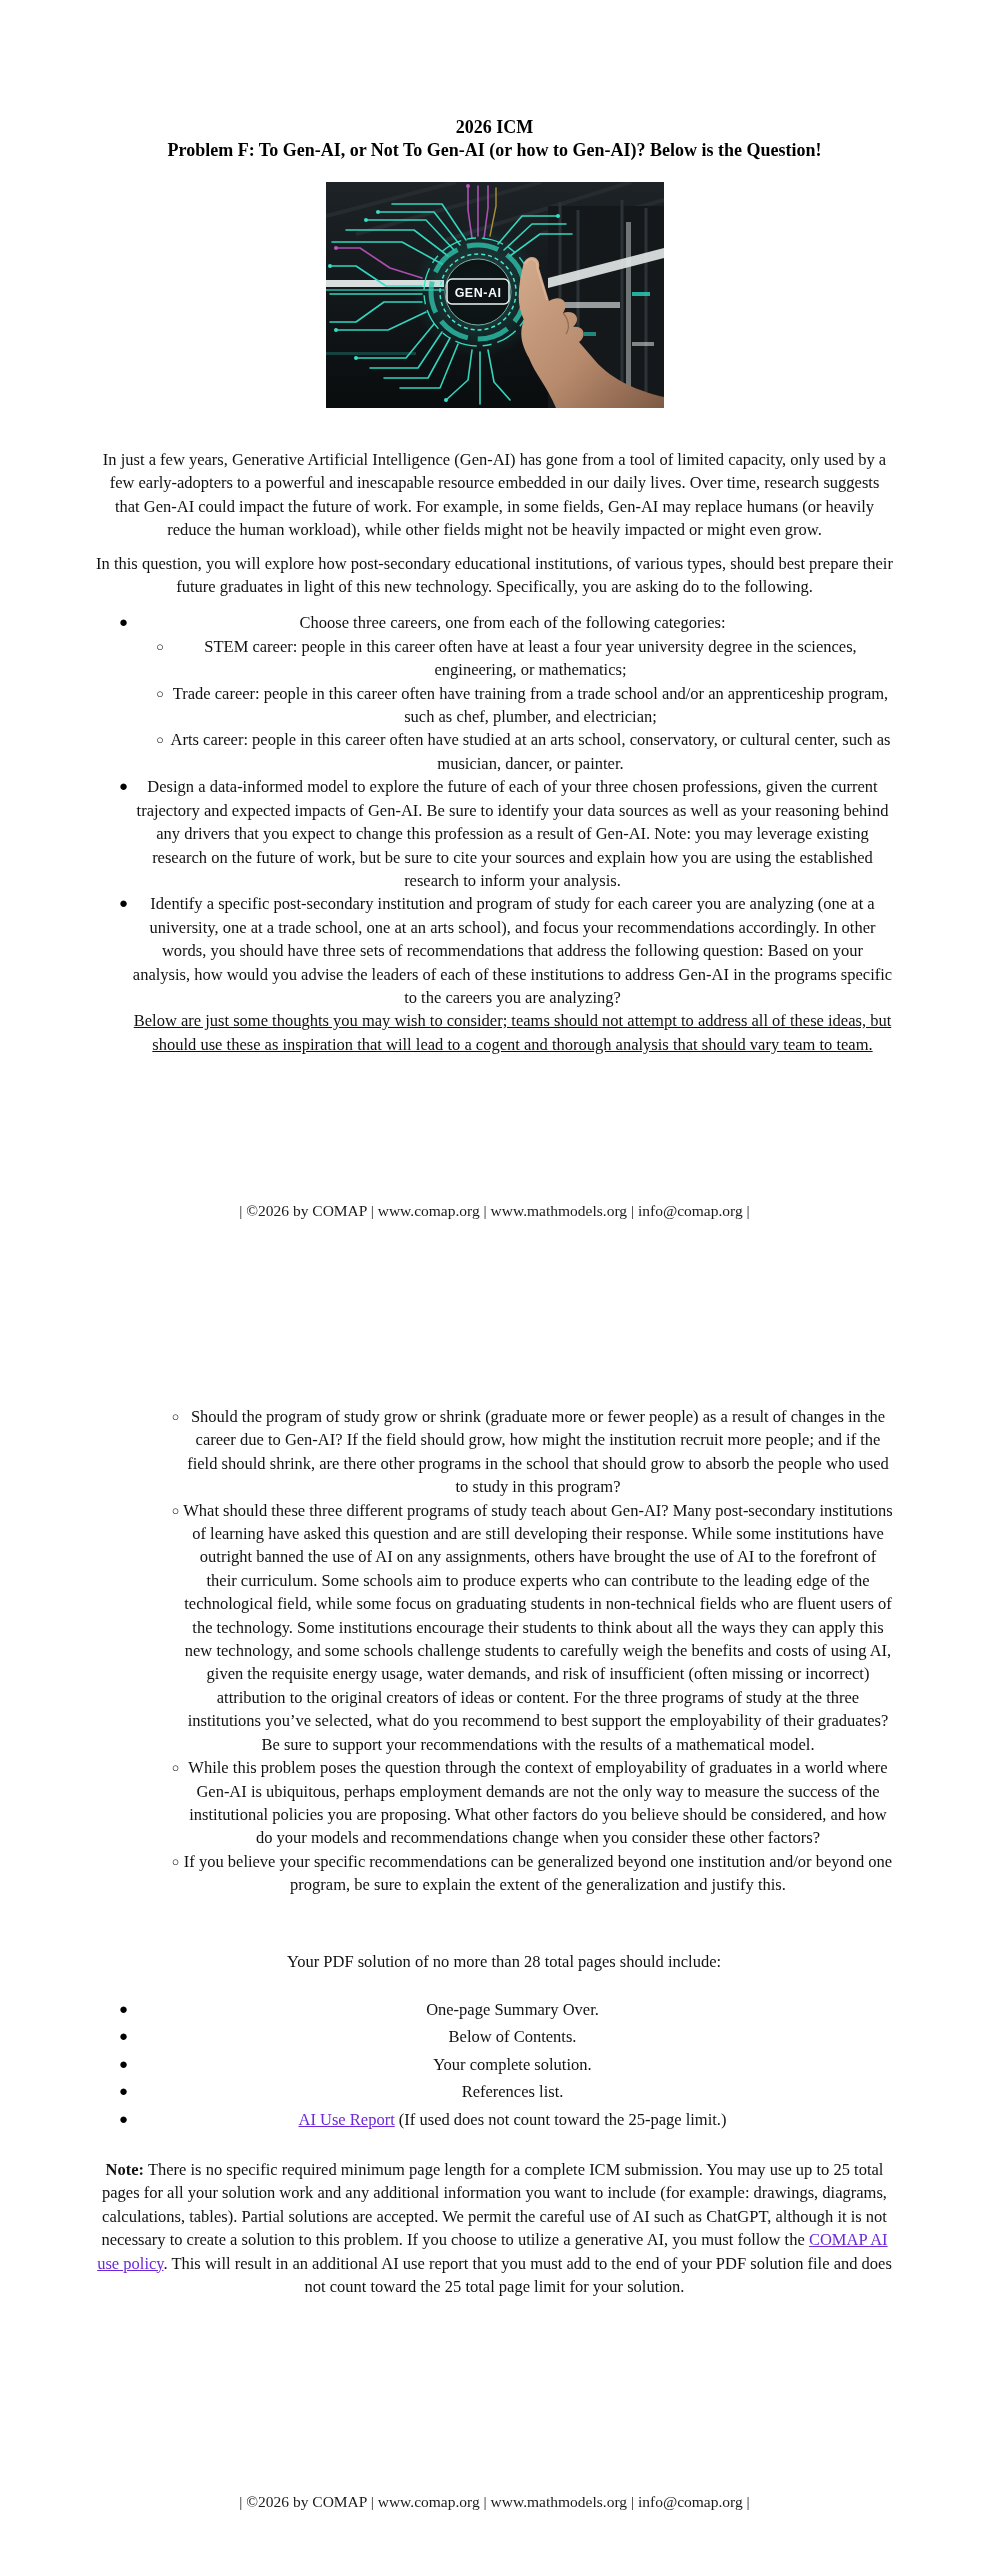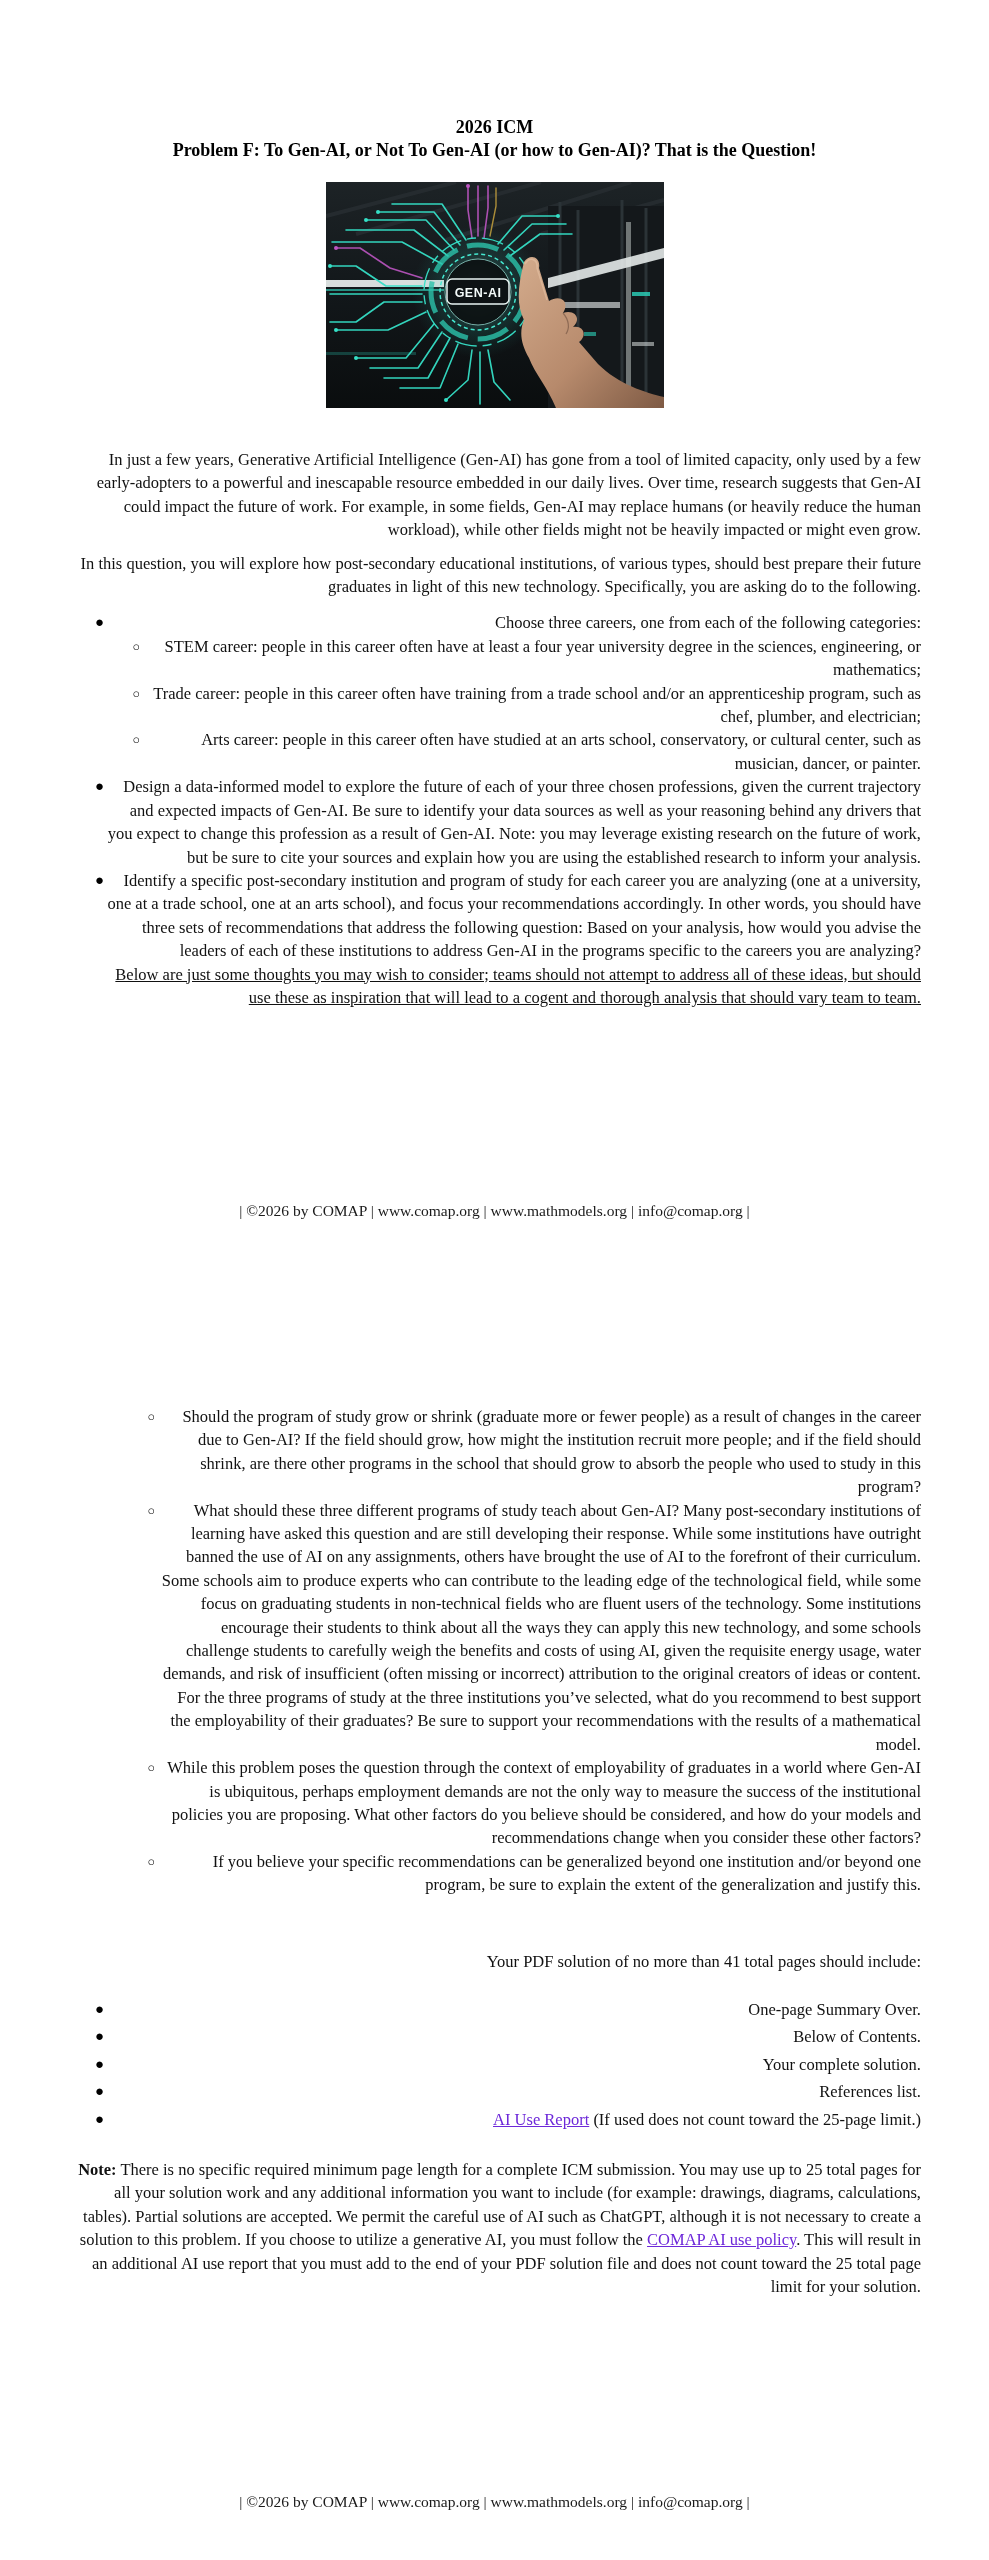--- a/index.html
+++ b/index.html
@@ -35,24 +35,24 @@
   .hero-wrap {
     margin-top: 20px;
     text-align: center;
   }
   .hero-frame {
     display: inline-block;
     line-height: 0;
   }
 
   .doc {
-    margin: 0 68px;
+    margin: 0 96px;
     font-size: 16.5px;
     line-height: 23.4px;
-    text-align: right;
+    text-align: center;
   }
   .para { margin: 0 0 10px 0; }
   .para-first { margin-top: 36px; }
 
   .task-list { margin-top: 13px; }
   .row {
     display: flex;
     align-items: flex-start;
   }
   .task-row { padding-left: 19px; }
@@ -124,21 +124,21 @@
     cursor: pointer;
   }
 </style>
 </head>
 <body>
 
 <div class="page page-1">
 
   <div class="title-block">
     <div class="title-line">2026 ICM</div>
-    <div class="title-line">Problem F: To Gen-AI, or Not To Gen-AI (or how to Gen-AI)? That is the Question!</div>
+    <div class="title-line">Problem F: To Gen-AI, or Not To Gen-AI (or how to Gen-AI)? Below is the Question!</div>
   </div>
 
   <div class="hero-wrap">
     <span class="hero-frame">
       <svg width="338" height="226" viewBox="0 0 338 226" xmlns="http://www.w3.org/2000/svg">
         <defs>
           <linearGradient id="bgGrad" x1="0" y1="0" x2="0" y2="1">
             <stop offset="0" stop-color="#1d2326"></stop>
             <stop offset="0.5" stop-color="#12171a"></stop>
             <stop offset="1" stop-color="#0a0d0e"></stop>
@@ -324,21 +324,21 @@
       <div class="row consider-row">
         <span class="marker marker-circle">○</span>
         <span class="row-text">While this problem poses the question through the context of employability of graduates in a world where Gen-AI is ubiquitous, perhaps employment demands are not the only way to measure the success of the institutional policies you are proposing. What other factors do you believe should be considered, and how do your models and recommendations change when you consider these other factors?</span>
       </div>
       <div class="row consider-row">
         <span class="marker marker-circle">○</span>
         <span class="row-text">If you believe your specific recommendations can be generalized beyond one institution and/or beyond one program, be sure to explain the extent of the generalization and justify this.</span>
       </div>
     </div>
 
-    <p class="solution-heading">Your PDF solution of no more than 41 total pages should include:</p>
+    <p class="solution-heading">Your PDF solution of no more than 28 total pages should include:</p>
 
     <div class="solution-list">
       <div class="row solution-row">
         <span class="marker marker-dot">●</span>
         <span class="row-text">One-page Summary Over.</span>
       </div>
       <div class="row solution-row">
         <span class="marker marker-dot">●</span>
         <span class="row-text">Below of Contents.</span>
       </div>

